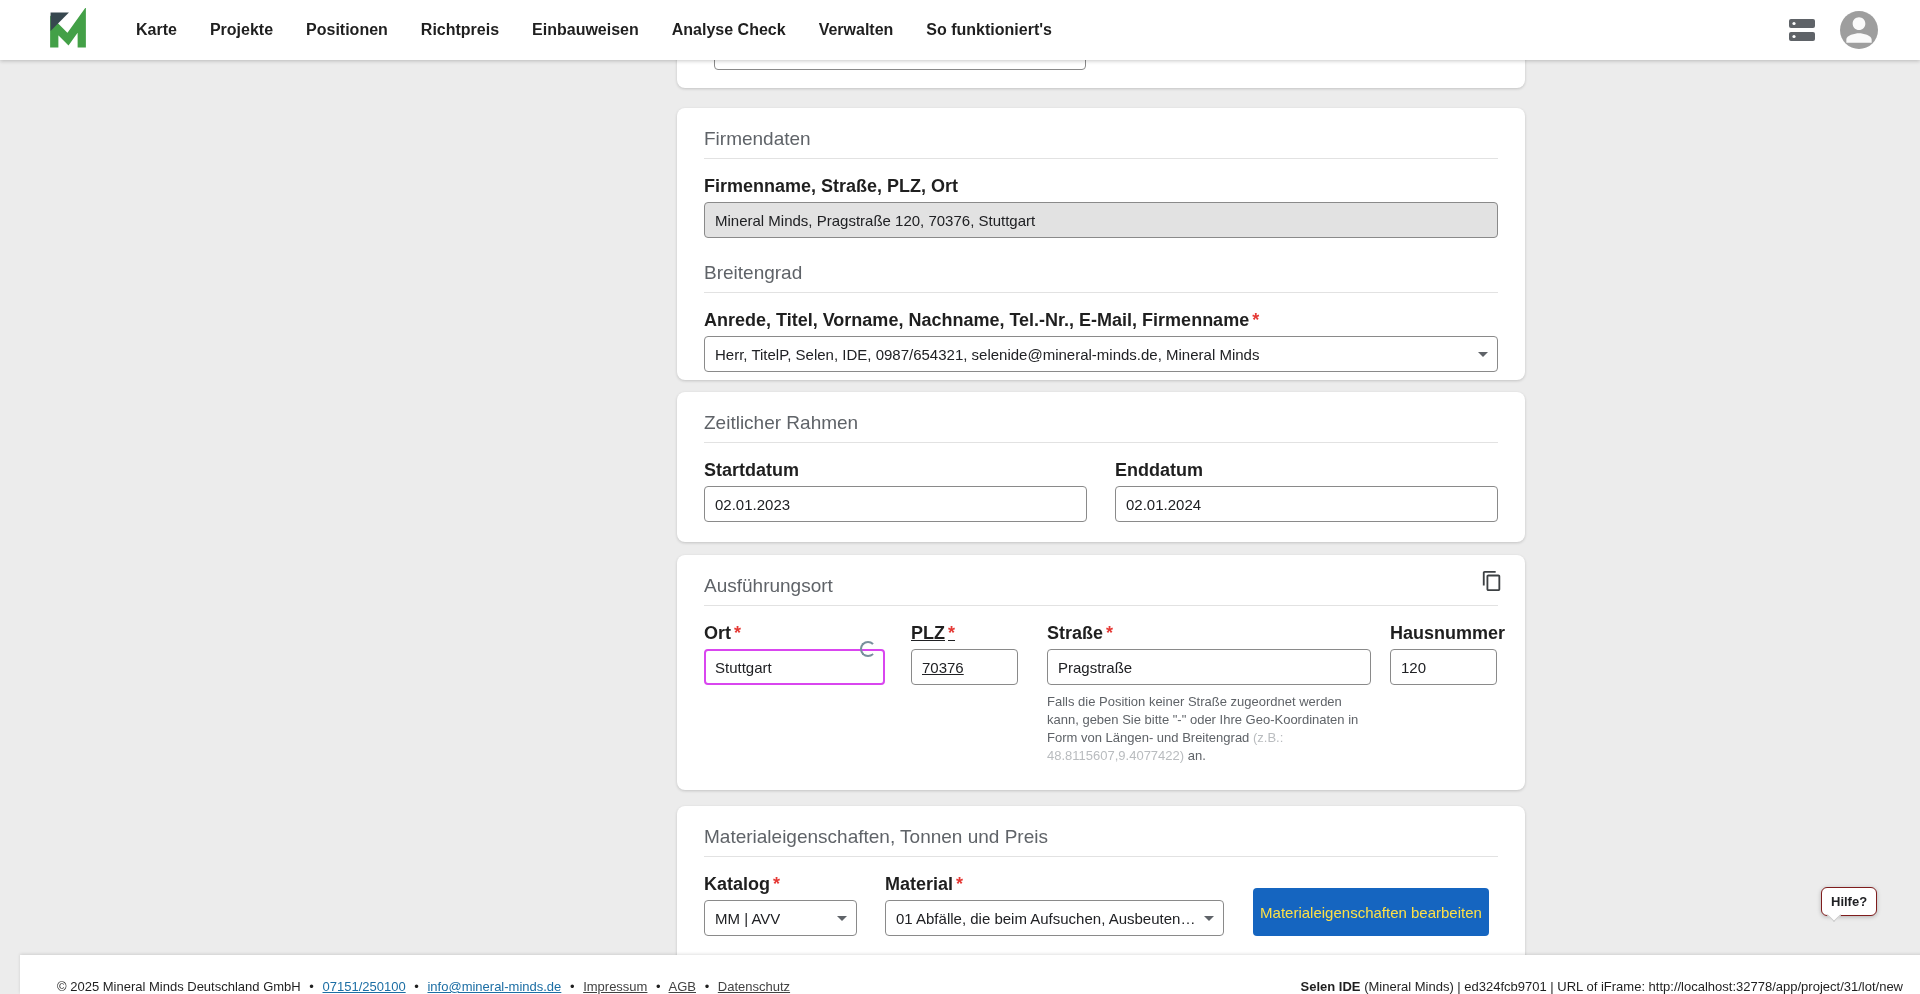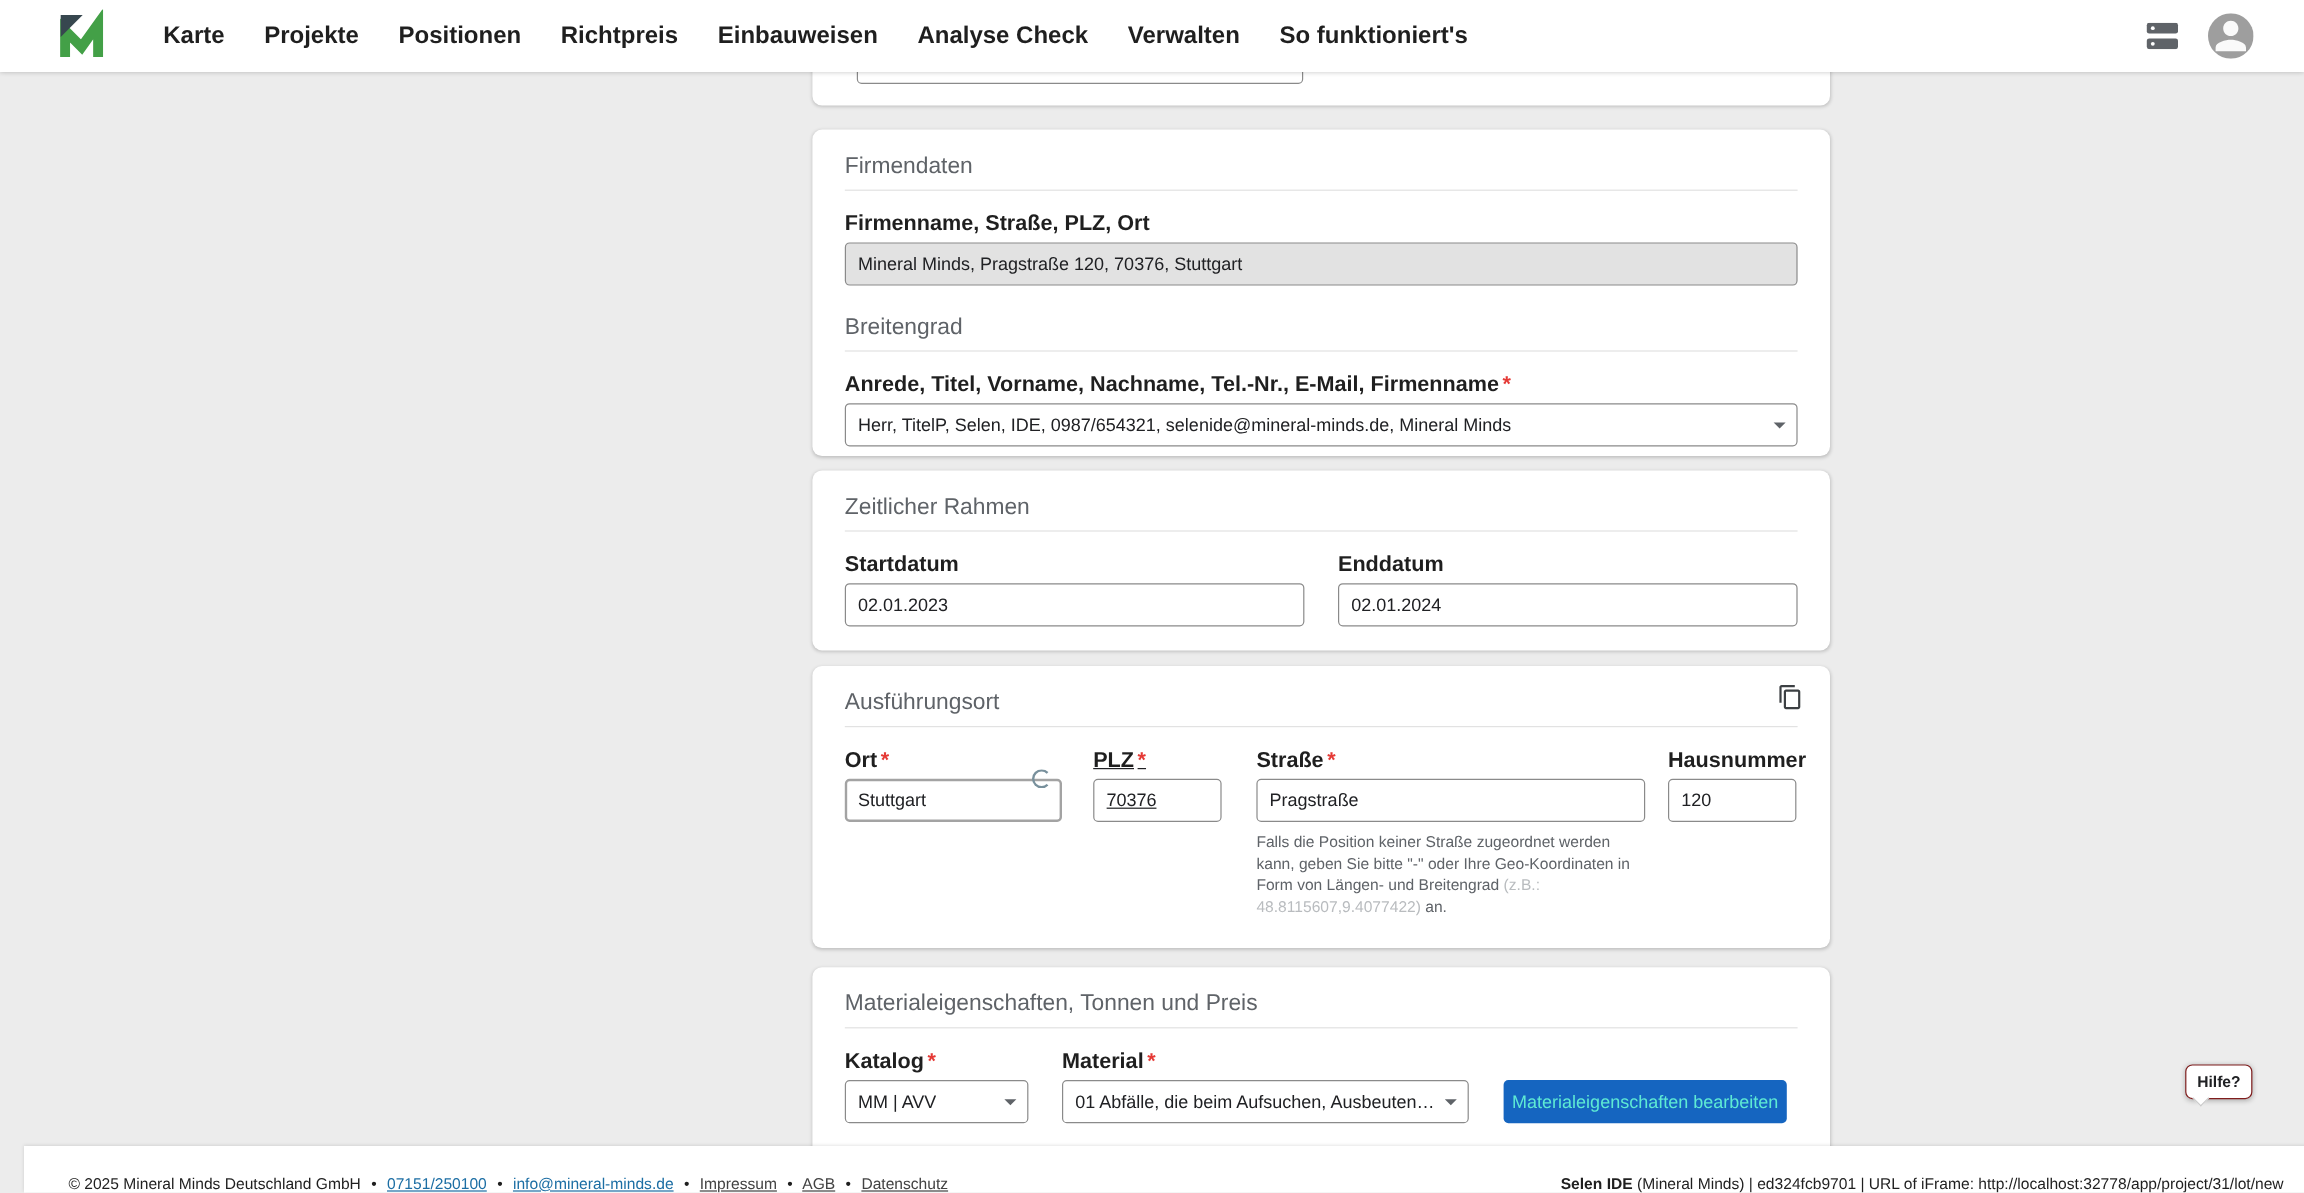--- a/index.html
+++ b/index.html
@@ -12,21 +12,21 @@
 
   
   .topnav {
     position:absolute; top:0; left:0; width:1920px; height:60px;
     background:#fff; box-shadow:0 1px 4px rgba(0,0,0,.22);
     z-index:20; display:flex; align-items:center;
   }
   .logo { margin-left:46px; width:44px; height:44px; cursor:pointer; flex:0 0 auto; }
   .logo svg { display:block; width:44px; height:44px; }
   .nav-links { display:flex; margin-left:46px; gap:33px; align-items:center; }
-  .nav-link { font-size:20px; font-weight:700; color:#1f1f1f; text-decoration:none; cursor:pointer; white-space:nowrap; }
+  .nav-link { font-size:16px; font-weight:700; color:#1f1f1f; text-decoration:none; cursor:pointer; white-space:nowrap; }
   .nav-right { margin-left:auto; margin-right:42px; display:flex; align-items:center; gap:24px; }
   .icon-btn { cursor:pointer; display:flex; align-items:center; }
 
   
   .card {
     position:absolute; left:677px; width:848px; background:#fff;
     border-radius:8px; box-shadow:0 1px 3px rgba(0,0,0,.18);
   }
   #card-top { top:14px; height:74px; z-index:1; }
   #card-top .tinput { position:absolute; left:37px; top:20px; width:372px; margin-top:0; }
@@ -42,21 +42,21 @@
   .field-label { margin-top:18px; font-size:18px; font-weight:700; color:#1f1f1f; line-height:18px; }
   .req { color:#e53935; margin-left:3px; font-weight:700; }
 
   .tinput {
     margin-top:7px; height:36px; width:100%;
     border:1px solid #8a8a8a; border-radius:4px; background:#fff;
     font:15px "Liberation Sans","DejaVu Sans",sans-serif; color:#202124;
     padding:0 10px; display:block; outline:none;
   }
   .tinput.readonly { background:#e2e2e2; }
-  .tinput.focused { border:2px solid #a3a3a3; padding:0 9px; }
+  .tinput.focused { border:2px solid #d946ef; padding:0 9px; }
 
   .select {
     margin-top:7px; height:36px; width:100%;
     border:1px solid #8a8a8a; border-radius:4px; background:#fff;
     display:flex; align-items:center; padding:0 26px 0 10px;
     position:relative; font-size:15px; color:#202124; cursor:pointer;
   }
   .select .val { white-space:nowrap; overflow:hidden; text-overflow:ellipsis; }
   .caret {
     position:absolute; right:9px; top:50%; margin-top:-2px;
@@ -84,22 +84,22 @@
 
   .copy-btn {
     position:absolute; right:20px; top:13px; width:26px; height:26px;
     cursor:pointer; display:flex; align-items:center; justify-content:center;
   }
 
   .mat-row { display:flex; align-items:flex-end; }
   .mat-col-katalog  { width:153px; margin-right:28px; }
   .mat-col-material { width:339px; margin-right:29px; }
   .mat-btn {
-    margin-top:25px; height:36px; width:236px;
-    background:#1565c0; color:#5eead4; border:none; border-radius:4px;
+    margin-top:25px; height:48px; width:236px;
+    background:#1565c0; color:#fde047; border:none; border-radius:4px;
     font:15px "Liberation Sans","DejaVu Sans",sans-serif; cursor:pointer;
     padding:0 4px; white-space:nowrap;
   }
 
   
   .help-widget {
     position:absolute; left:1821px; top:887px; z-index:30;
     background:#fff; border:1px solid #7f1d1d; border-radius:6px;
     box-shadow:0 1px 4px rgba(0,0,0,.25);
     height:29px; padding:0 9px; display:flex; align-items:center;

